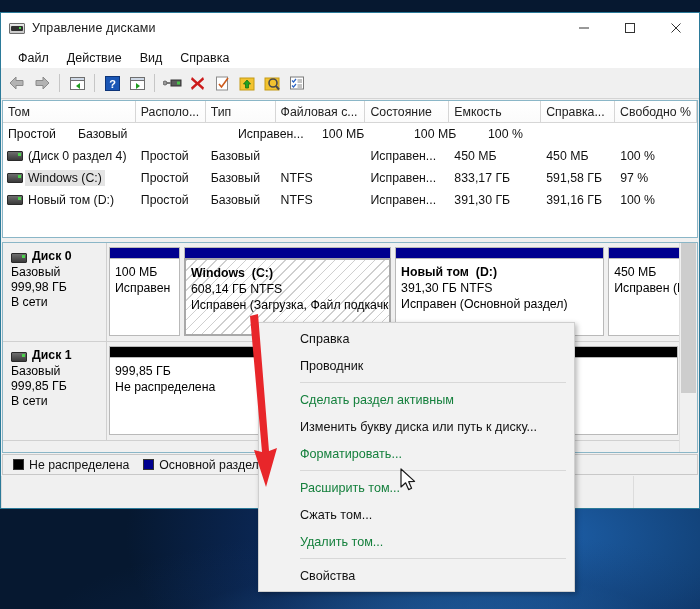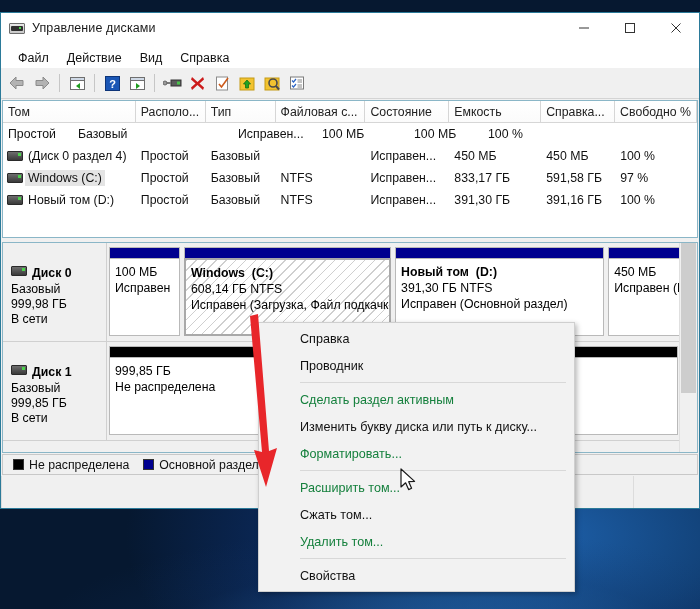--- a/index.html
+++ b/index.html
@@ -147,21 +147,21 @@
   }
   .diskinfo {
     width: 104px; flex: 0 0 104px;
     padding: 6px 6px 6px 8px;
     box-sizing: border-box;
     border-right: 1px solid #d0d0d0;
     background: #f0f0f0;
   }
   .diskinfo .dtitle {
     font-size: 12.3px; font-weight: bold; color: #000;
-    display: flex; align-items: flex-start; margin-bottom: 2px; margin-top: 17px;
+    display: flex; align-items: flex-end; margin-bottom: 2px;
   }
   .diskinfo .dtitle .dicon {
     width: 14px; height: 8px; margin-right: 5px; flex: 0 0 auto;
     background: linear-gradient(#6e6e6e,#3a3a3a);
     border: 1px solid #2a2a2a; border-radius: 1px; position: relative;
   }
   .diskinfo .dtitle .dicon::after{ content:""; position:absolute; right:1px; top:1px; width:3px; height:3px; background:#4bd24b; }
   .diskinfo .dline { font-size: 12.3px; color: #000; line-height: 15px; }
 
   .parts { flex: 1; display: flex; padding: 4px 2px 5px 2px; box-sizing: border-box; gap: 4px; }

